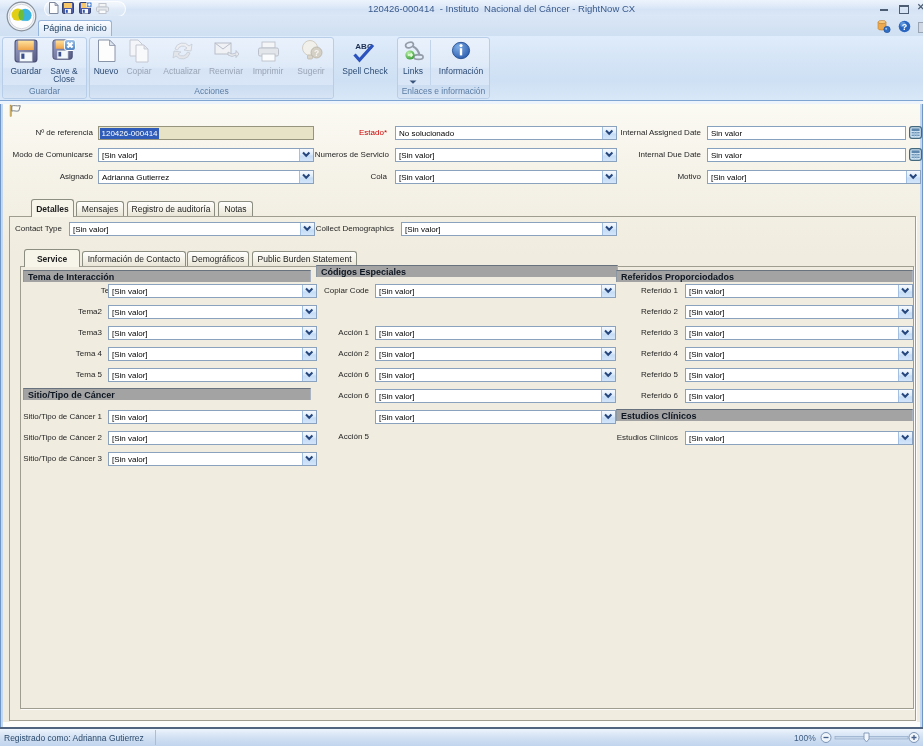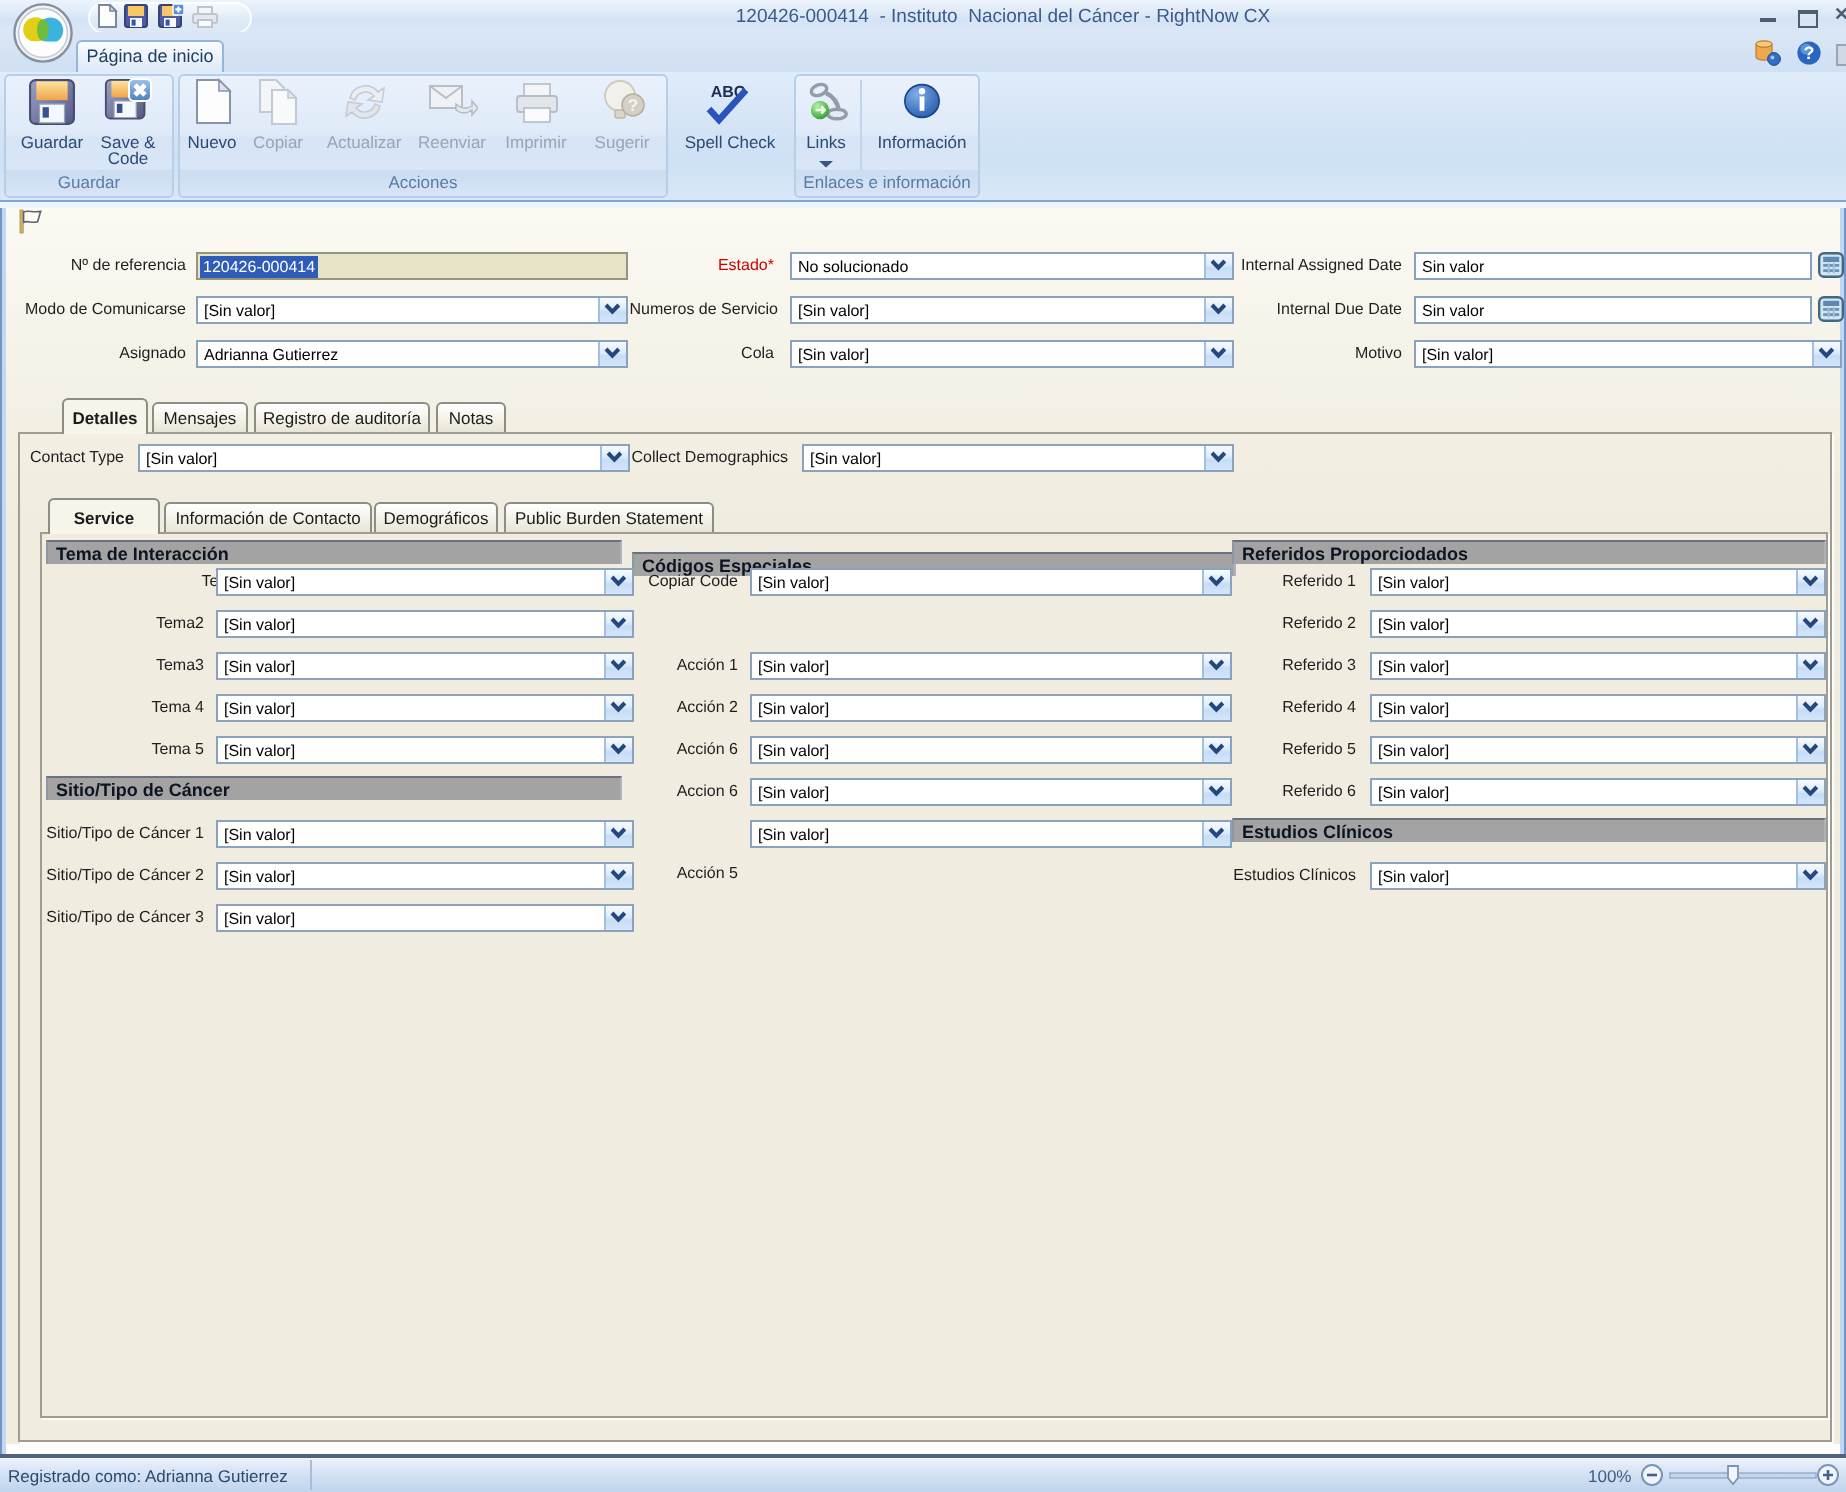--- a/index.html
+++ b/index.html
@@ -76,21 +76,21 @@
       <div class="glab">Guardar</div>
     </div>
 <div class="abs" style="left:89px;top:37px;width:245px;height:62px;border:1px solid #b7cde8;border-radius:3px;box-sizing:border-box;background:linear-gradient(180deg,#e9f1fc 0%,#dfeaf8 48%,#d6e4f6 52%,#dce8f8 100%)">
       <div class="glab">Acciones</div>
     </div>
 <div class="abs" style="left:397px;top:37px;width:93px;height:62px;border:1px solid #b7cde8;border-radius:3px;box-sizing:border-box;background:linear-gradient(180deg,#e9f1fc 0%,#dfeaf8 48%,#d6e4f6 52%,#dce8f8 100%)">
       <div class="glab">Enlaces e información</div>
     </div>
 <div class="rtxt" style="left:-9.0px;top:65.5px;width:70px">Guardar</div>
 <div class="rtxt" style="left:29.0px;top:65.5px;width:70px">Save &amp;</div>
-<div class="rtxt" style="left:29.0px;top:74px;width:70px">Code</div>
+<div class="rtxt" style="left:29.0px;top:74px;width:70px">Close</div>
 <div class="rtxt" style="left:71.0px;top:65.5px;width:70px">Nuevo</div>
 <div class="rtxt dis" style="left:104.0px;top:65.5px;width:70px">Copiar</div>
 <div class="rtxt dis" style="left:147.0px;top:65.5px;width:70px">Actualizar</div>
 <div class="rtxt dis" style="left:191.0px;top:65.5px;width:70px">Reenviar</div>
 <div class="rtxt dis" style="left:233.0px;top:65.5px;width:70px">Imprimir</div>
 <div class="rtxt dis" style="left:276.0px;top:65.5px;width:70px">Sugerir</div>
 <div class="rtxt" style="left:330.0px;top:65.5px;width:70px">Spell Check</div>
 <div class="rtxt" style="left:378.0px;top:65.5px;width:70px">Links</div>
 <div class="rtxt" style="left:426.0px;top:65.5px;width:70px">Información</div>
 <svg class="abs" style="left:409px;top:80px" width="8" height="4" viewBox="0 0 8 4">
@@ -311,21 +311,21 @@
           <path d="M2 1.5 L5.2 4.8 L8.4 1.5" stroke="#26477e" stroke-width="2" fill="none"></path>
         </svg>
       </div>
     </div>
 <div class="panel" style="left:20px;top:266px;width:894px;height:443px"></div>
 <div class="xtab active" style="left:24px;top:249px;width:56px;height:18px;line-height:18px">Service</div>
 <div class="xtab" style="left:82px;top:251px;width:104px;height:15px;line-height:15px">Información de Contacto</div>
 <div class="xtab" style="left:187px;top:251px;width:62px;height:15px;line-height:15px">Demográficos</div>
 <div class="xtab" style="left:252px;top:251px;width:105px;height:15px;line-height:15px">Public Burden Statement</div>
 <div class="band" style="left:23px;top:270px;width:288px">Tema de Interacción</div>
-<div class="band" style="left:316px;top:276px;width:302px">Códigos Especiales</div>
+<div class="band" style="left:316px;top:265px;width:302px">Códigos Especiales</div>
 <div class="band" style="left:616px;top:270px;width:297px">Referidos Proporciodados</div>
 <div class="band" style="left:23px;top:388px;width:288px">Sitio/Tipo de Cáncer</div>
 <div class="band" style="left:616px;top:409px;width:297px">Estudios Clínicos</div>
 <div class="lab" style="right:796px;top:286px;color:#1f1f1f;font-size:8px">Tema 1</div>
 <div class="fld" style="left:108px;top:284px;width:209px;height:14px">
       <span class="val">[Sin valor]</span>
       <div class="ddb" style="height:12px">
         <svg width="11" height="8" viewBox="0 0 11 8" style="position:absolute;left:1px;top:2px">
           <path d="M2 1.5 L5.2 4.8 L8.4 1.5" stroke="#26477e" stroke-width="2" fill="none"></path>
         </svg>

